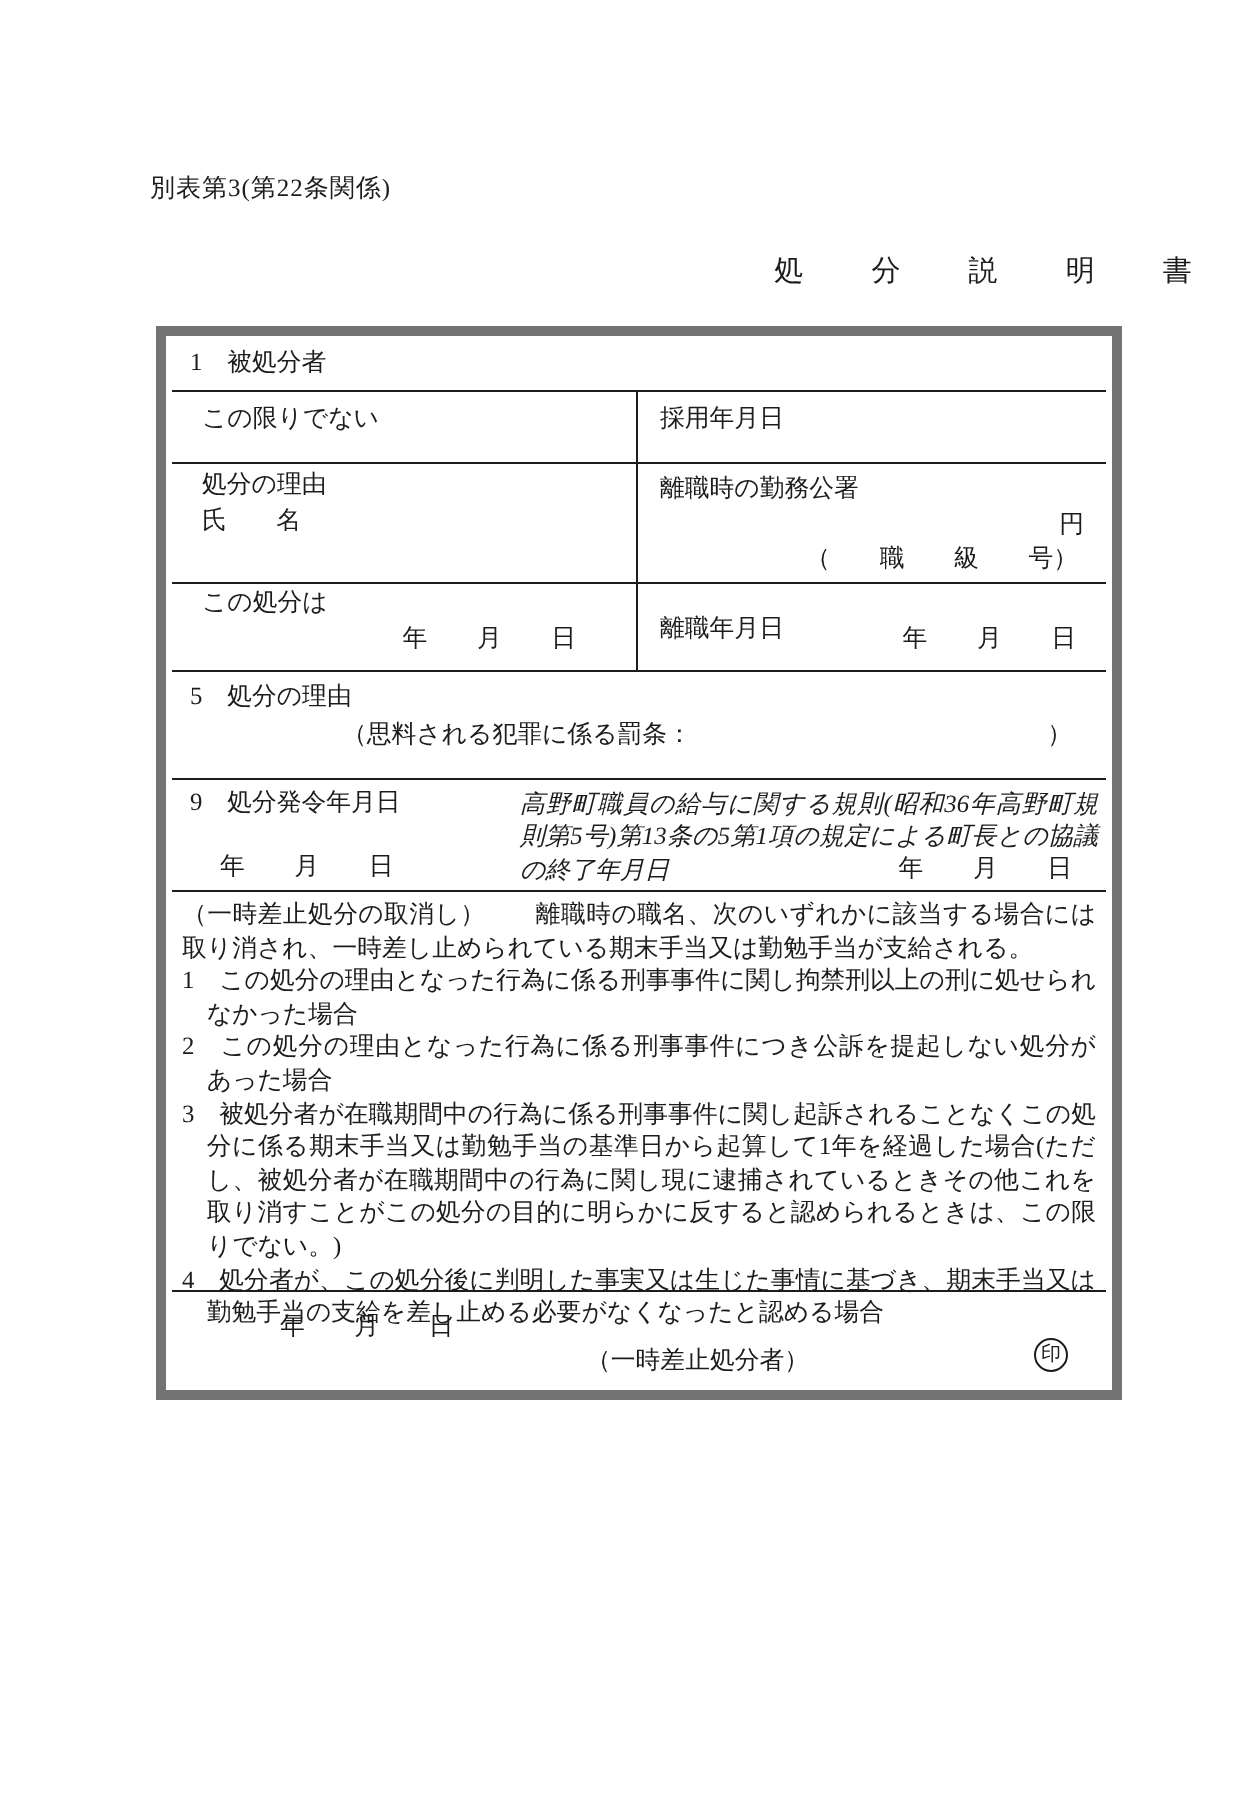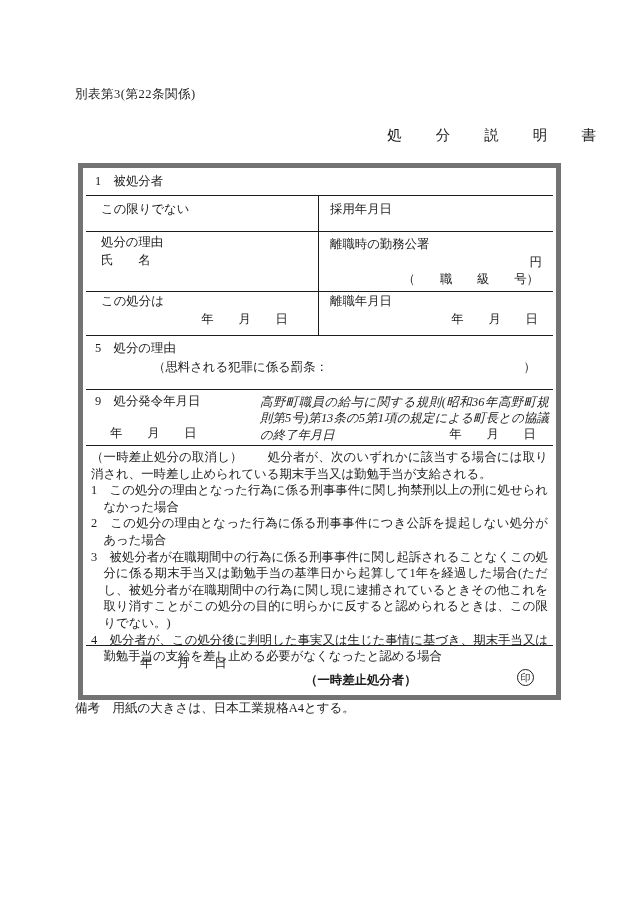--- a/index.html
+++ b/index.html
@@ -33,39 +33,39 @@
   .hl { position:absolute; left:3px; right:3px; height:1px; background:#1c1c1c; }
   .vl { position:absolute; width:1px; background:#1c1c1c; }
   .cell-text { position:absolute; white-space:pre; }
 
   .hire-fields   { position:absolute; left:0; width:235px; text-align:right; padding-right:30px; box-sizing:border-box; white-space:pre; }
   .leave-fields  { position:absolute; left:235px; width:238px; text-align:right; padding-right:18px; box-sizing:border-box; white-space:pre; }
   .yen-unit      { position:absolute; right:14px; white-space:pre; }
   .grade-line    { position:absolute; right:17px; white-space:pre; }
 
   .penal-row {
-    position:absolute; left:70px; right:20px; top:191px;
+    position:absolute; left:88px; right:20px; top:191px;
     display:flex; justify-content:space-between; white-space:pre;
   }
 
   .rule-block {
     position:absolute; left:177px; top:226px; width:289px;
     text-align:justify; line-height:16.4px;font-style:italic;
   }
   .rule-date { position:absolute; right:20px; top:258px; white-space:pre; }
 
   .cancel-block {
     position:absolute; left:8px; right:8px; top:281px;
     line-height:16.6px;
   }
   .cancel-block p { margin:0; text-align:justify; }
   .cancel-block p.item { padding-left:1em; text-indent:-1em; }
 
   .sig-fields { position:absolute; left:57px; top:487px; white-space:pre; }
-  .signer     { position:absolute; left:222px; top:504px; white-space:pre;font-weight:bold; }
+  .signer     { position:absolute; left:210px; top:504px; white-space:pre; }
   .seal {
     position:absolute; right:22px; top:501px;
     width:17px; height:17px; border:1px solid #1c1c1c; border-radius:50%;
     display:flex; align-items:center; justify-content:center;
     font-size:10px; line-height:1; box-sizing:border-box;
   }
 
   .paper-note {
     position:absolute; left:75px; top:700px;
     font-size:12.5px; white-space:pre;
@@ -98,45 +98,44 @@
 
     <div class="cell-text" style="left:18px; top:66px">処分の理由</div>
     <div class="cell-text" style="left:18px; top:84px">氏　　名</div>
 
     <div class="cell-text" style="left:247px; top:68px">離職時の勤務公署</div>
     <div class="yen-unit" style="top:86px">円</div>
     <div class="grade-line" style="top:103px">（　　職　　級　　号）</div>
 
     <div class="cell-text" style="left:18px; top:125px">この処分は</div>
     <div class="hire-fields" style="top:143px">年　　月　　日</div>
-    <div class="cell-text" style="left:247px; top:125px">離職年月日</div>
+    <div class="cell-text" style="left:247px; top:138px">離職年月日</div>
     <div class="leave-fields" style="top:143px">年　　月　　日</div>
 
     <div class="cell-text" style="left:12px; top:172px">5　処分の理由</div>
     <div class="penal-row">
       <span>（思料される犯罪に係る罰条：</span>
       <span>）</span>
     </div>
 
     <div class="cell-text" style="left:12px; top:225px">9　処分発令年月日</div>
     <div class="cell-text" style="left:27px; top:257px">年　　月　　日</div>
     <div class="rule-block">高野町職員の給与に関する規則(昭和36年高野町規則第5号)第13条の5第1項の規定による町長との協議の終了年月日</div>
     <div class="rule-date">年　　月　　日</div>
 
     <div class="cancel-block">
-      <p>（一時差止処分の取消し）　　処分者が、次のいずれかに該当する場合には取り消され、一時差し止められている期末手当又は勤勉手当が支給される。</p>
+      <p>（一時差止処分の取消し）　　離職時の職名、次のいずれかに該当する場合には取り消され、一時差し止められている期末手当又は勤勉手当が支給される。</p>
       <p class="item">1　この処分の理由となった行為に係る刑事事件に関し拘禁刑以上の刑に処せられなかった場合</p>
       <p class="item">2　この処分の理由となった行為に係る刑事事件につき公訴を提起しない処分があった場合</p>
       <p class="item">3　被処分者が在職期間中の行為に係る刑事事件に関し起訴されることなくこの処分に係る期末手当又は勤勉手当の基準日から起算して1年を経過した場合(ただし、被処分者が在職期間中の行為に関し現に逮捕されているときその他これを取り消すことがこの処分の目的に明らかに反すると認められるときは、この限りでない。)</p>
       <p class="item">4　処分者が、この処分後に判明した事実又は生じた事情に基づき、期末手当又は勤勉手当の支給を差し止める必要がなくなったと認める場合</p>
     </div>
 
     <div class="sig-fields">年　　月　　日</div>
     <div class="signer">（一時差止処分者）</div>
     <div class="seal">
       <span>印</span>
     </div>
 
   </div>
 
-  <div class="paper-note">備考　用紙の大きさは、日本工業規格A4とする。</div>
 
 </div>
 
 </body></html>

